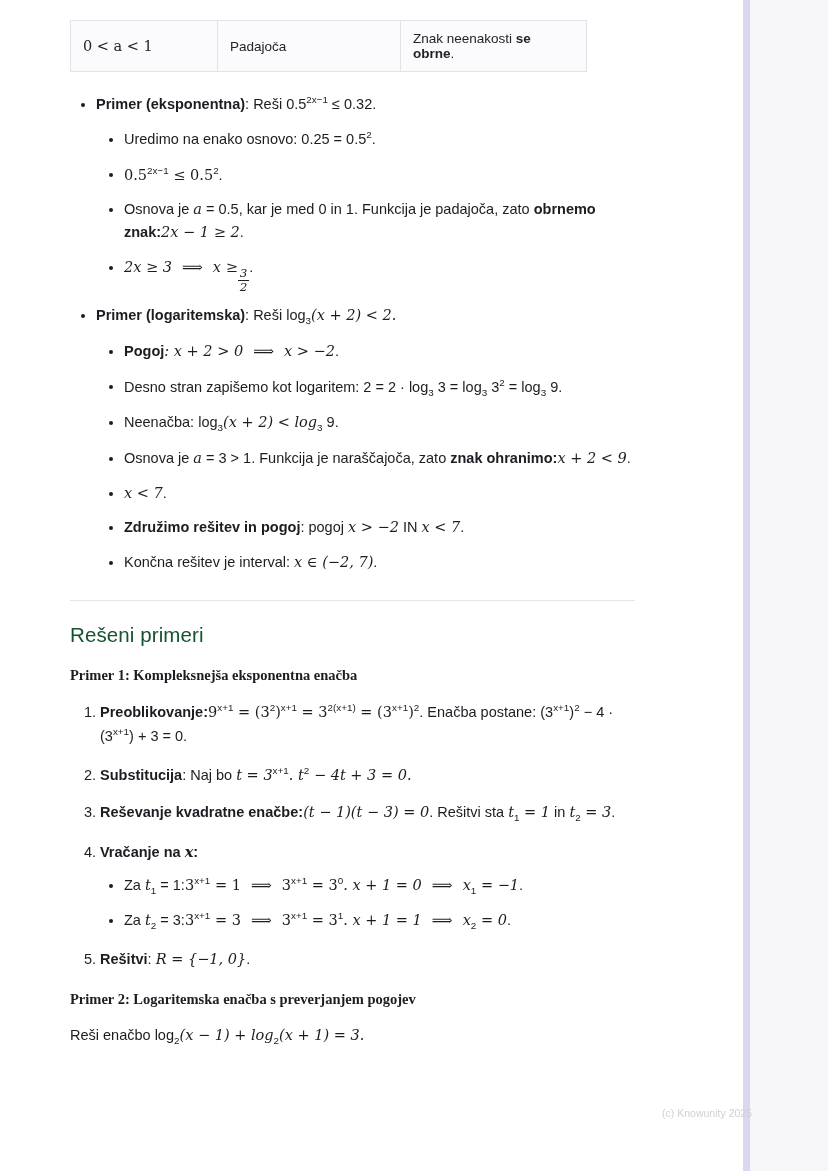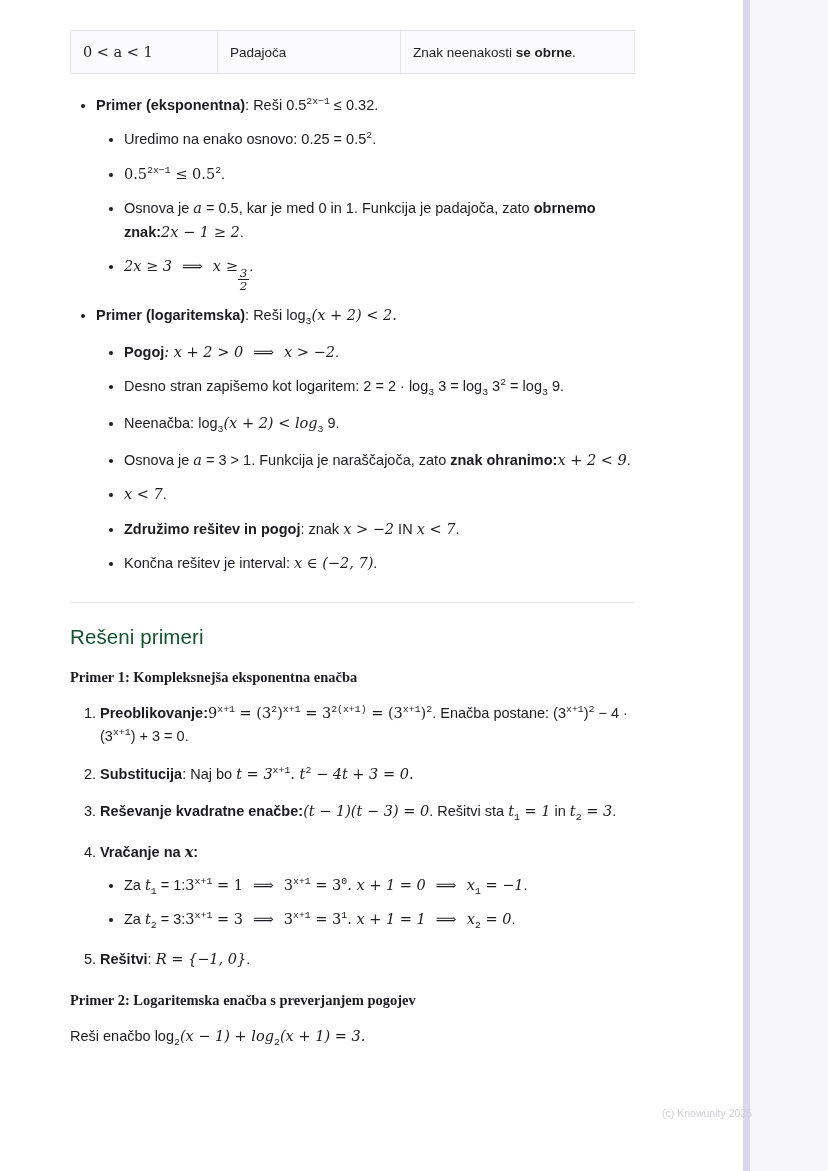--- a/index.html
+++ b/index.html
@@ -36,22 +36,22 @@
   }
   .content {
     position: relative;
     z-index: 2;
     width: 565px;
   }
 
   
   table.props {
     border-collapse: collapse;
-    width: 565px;
-    margin: 12px 0 20px 0;
+    width: 517px;
+    margin: 2px 0 20px 0;
     table-layout: fixed;
     padding-left: 48px;
   }
   table.props td {
     border: 1px solid #e2e2e8;
     background: #fbfbfd;
     padding: 10px 12px;
     font-size: 13.5px;
     color: #22222a;
     vertical-align: middle;
@@ -133,21 +133,21 @@
     font-size: 14.5px;
   }
   .mr {
     font-family: "DejaVu Serif", serif;
     font-style: normal;
     font-size: 14.5px;
   }
   .b { font-weight: bold; }
   sup, sub {
     font-size: 0.68em;
-    font-family: Liberation Mono, monospace;
+    font-family: Liberation Sans, sans-serif;
     font-style: italic;
     text-align: center;
   }
   sup.rm, sub.rm { font-style: normal; }
   .frac {
     display: inline-flex;
     flex-direction: column;
     vertical-align: -0.45em;
     text-align: center;
     font-family: "DejaVu Serif", serif;
@@ -236,21 +236,21 @@
           <li>
             <span>Neenačba: log</span><sub class="rm">3</sub><span class="m">(x + 2) &lt; log</span><sub class="rm">3</sub><span> 9.</span>
           </li>
           <li>
             <span>Osnova je </span><span class="m">a</span><span> = 3 &gt; 1. Funkcija je naraščajoča, zato </span><span class="b">znak ohranimo</span><span class="b">:</span><span class="m">x + 2 &lt; 9</span><span>.</span>
           </li>
           <li>
             <span class="m">x &lt; 7</span><span>.</span>
           </li>
           <li>
-            <span class="b">Združimo rešitev in pogoj</span><span>: znak </span><span class="m">x &gt; −2</span><span> IN </span><span class="m">x &lt; 7</span><span>.</span>
+            <span class="b">Združimo rešitev in pogoj</span><span>: pogoj </span><span class="m">x &gt; −2</span><span> IN </span><span class="m">x &lt; 7</span><span>.</span>
           </li>
           <li>
             <span>Končna rešitev je interval: </span><span class="m">x ∈ (−2, 7)</span><span>.</span>
           </li>
         </ul>
       </li>
     </ul>
 
     <hr class="sep">
 

